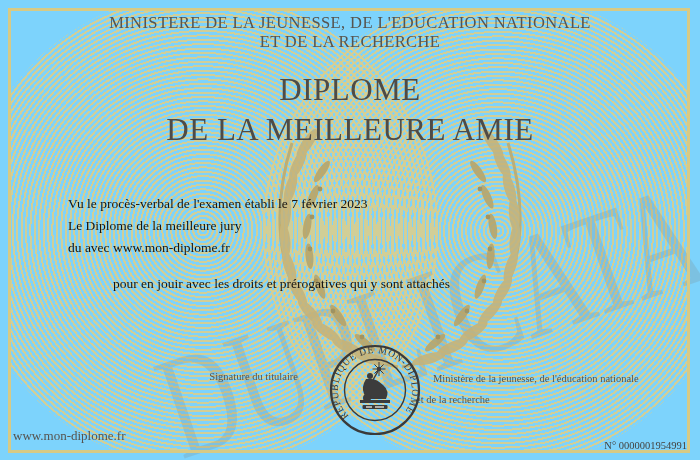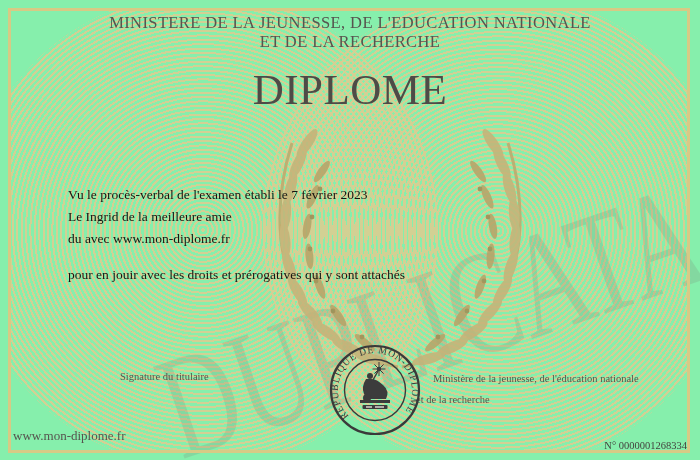--- a/index.html
+++ b/index.html
@@ -1,41 +1,41 @@
 <!DOCTYPE html>
 <html><head>
 <meta charset="utf-8">
 <style>
   html,body{margin:0;padding:0;background:#ffffff;}
   .cert{
-    position:relative;width:700px;height:460px;background:#86efac;overflow:hidden;
+    position:relative;width:700px;height:460px;background:#7dd3fc;overflow:hidden;
     font-family:"Liberation Serif","DejaVu Serif",serif;
     text-decoration:underline;
   }
   
   .frame{position:absolute;left:8px;top:8px;right:10px;bottom:7px;border:3px solid #d8ca85;z-index:6;pointer-events:none;}
   
   .pattern{position:absolute;left:11px;top:11px;right:13px;bottom:10px;overflow:hidden;z-index:1;}
   .rings{position:absolute;width:476px;height:476px;border-radius:50%;
     background:repeating-radial-gradient(circle at center, rgba(214,206,146,.95) 0 2px, rgba(255,255,255,0) 2px 4.4px);
     -webkit-mask-image:radial-gradient(circle,#000 70%,transparent 99%);
     mask-image:radial-gradient(circle,#000 70%,transparent 99%);
   }
   .rings-left{left:-46px;top:-19px;}
   .rings-right{left:249px;top:-18px;}
   .watermark-svg{position:absolute;left:0;top:0;width:700px;height:460px;z-index:2;}
   .wreath{position:absolute;left:230px;top:115px;width:340px;height:255px;z-index:3;opacity:.85;}
   .seal{position:absolute;left:328px;top:343px;width:94px;height:94px;z-index:5;}
   
   .txt{position:absolute;z-index:4;}
   .header{top:13px;left:0;right:0;text-align:center;font-size:16.5px;line-height:19px;color:#57544f;letter-spacing:.4px;}
-  .title{top:70px;left:0;right:0;text-align:center;font-size:43px;line-height:40px;color:#4e4b47;letter-spacing:.5px;}
-  .body-block{left:68px;top:184px;width:589px;font-size:13.5px;line-height:22px;color:#181512;}
-  .closing-line{margin-top:14px;}
-  .sig{left:120px;top:371px;width:166px;text-align:left;font-size:10.5px;color:#56534e;}
+  .title{top:70px;left:0;right:0;text-align:center;font-size:31px;line-height:40px;color:#4e4b47;letter-spacing:.5px;}
+  .body-block{left:68px;top:193px;width:589px;font-size:13.5px;line-height:22px;color:#181512;}
+  .closing-line{margin-top:14px;margin-left:45px;}
+  .sig{left:132px;top:371px;width:166px;text-align:right;font-size:10.5px;color:#56534e;}
   .ministry{left:416px;top:369px;width:240px;font-size:10.5px;line-height:20.5px;color:#56534e;}
   .ministry .l1{text-indent:17px;}
   .footer-site{left:13px;top:428px;font-size:13px;color:#56534e;z-index:6;}
   .footer-num{right:13px;top:440px;font-size:10.5px;color:#44423e;z-index:6;}
 </style>
 </head>
 <body>
 
 <div class="cert">
 
@@ -118,25 +118,26 @@
 
   <div class="frame"></div>
 
   <div class="txt header">
     <div>MINISTERE DE LA JEUNESSE, DE L'EDUCATION NATIONALE</div>
     <div>ET DE LA RECHERCHE</div>
   </div>
 
   <div class="txt title">
     <div>DIPLOME</div>
+    <div>DE LA MEILLEURE AMIE</div>
   </div>
 
   <div class="txt body-block">
     <div>Vu le procès-verbal de l'examen établi le 7 février 2023</div>
-    <div>Le Ingrid  de la meilleure amie</div>
+    <div>Le Diplome  de la meilleure jury</div>
     <div>du avec www.mon-diplome.fr</div>
     <div class="closing-line">pour en jouir avec les droits et prérogatives qui y sont attachés</div>
   </div>
 
   <div class="txt sig">Signature du titulaire</div>
 
   <div class="txt ministry">
     <div class="l1">Ministère de la jeunesse, de l'éducation nationale</div>
     <div>et de la recherche</div>
   </div>
@@ -162,15 +163,15 @@
       <rect x="32" y="57" width="30" height="3" stroke="none"></rect>
       <rect x="34.5" y="62" width="25" height="4" rx="1" stroke="none"></rect>
       <g fill="#fdfbf2" stroke="none">
         <rect x="38" y="63.4" width="6" height="1.2"></rect>
           <rect x="47" y="63.4" width="9" height="1.2"></rect>
       </g>
     </g>
   </svg>
 
   <div class="txt footer-site">www.mon-diplome.fr</div>
-  <div class="txt footer-num">N° 0000001268334</div>
+  <div class="txt footer-num">N° 0000001954991</div>
 
 </div>
 
 </body></html>

